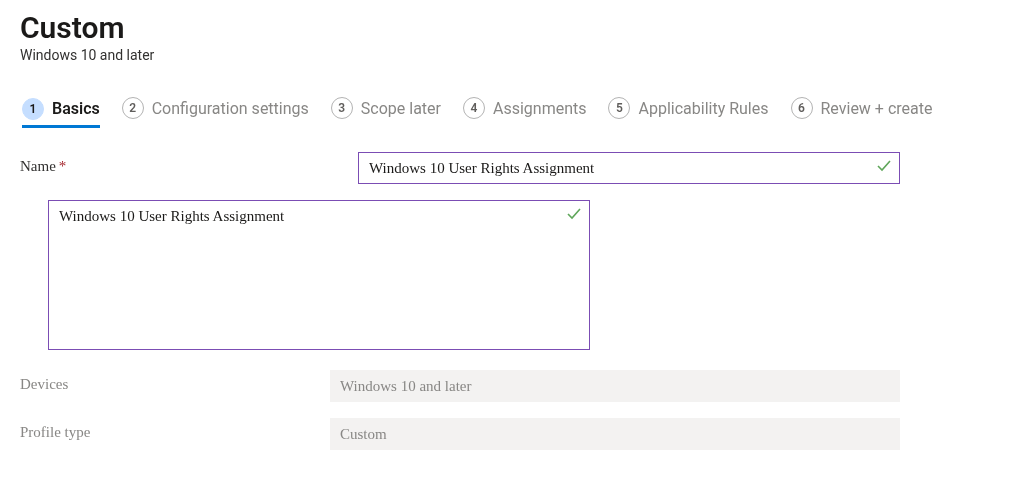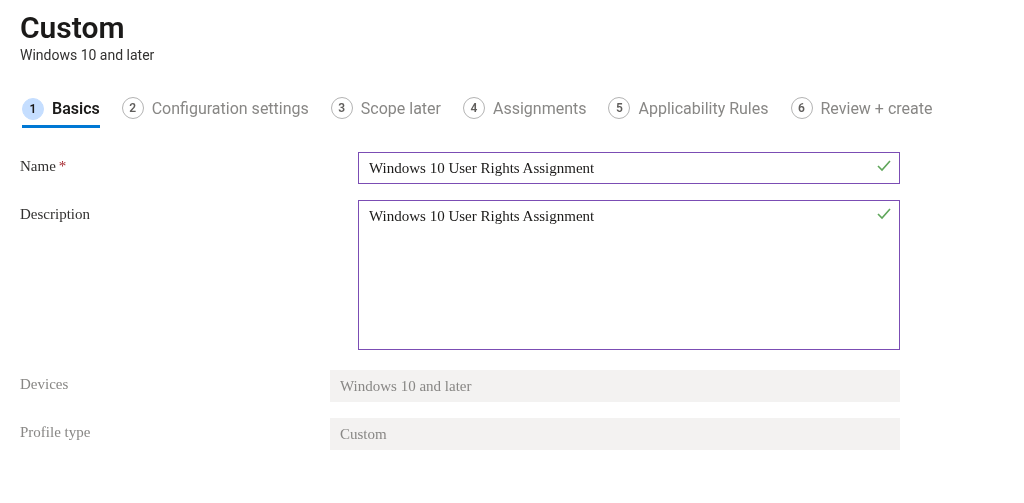--- a/index.html
+++ b/index.html
@@ -208,21 +208,20 @@
           <span class="valid-mark">
             <svg width="16" height="16" viewBox="0 0 16 16">
                 <path d="M2 8 L6 12 L14 3" stroke="#5fa65a" stroke-width="1.6" fill="none"></path>
               </svg>
           </span>
         </div>
       </div>
     </div>
 
     <div class="form-row">
-      <div class="form-label">Description</div>
       <div class="form-value">
         <div class="field-wrap">
           <textarea class="text-area" style="">Windows 10 User Rights Assignment</textarea>
           <span class="valid-mark">
             <svg width="16" height="16" viewBox="0 0 16 16">
                 <path d="M2 8 L6 12 L14 3" stroke="#5fa65a" stroke-width="1.6" fill="none"></path>
               </svg>
           </span>
         </div>
       </div>

